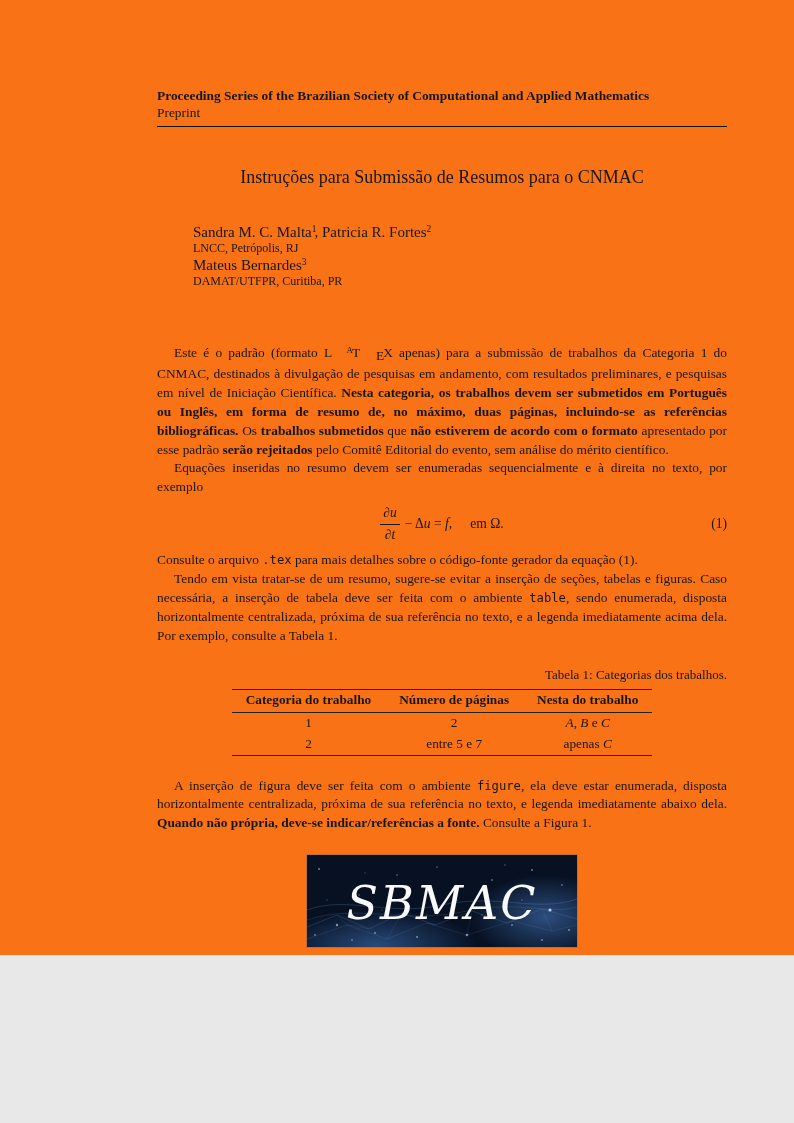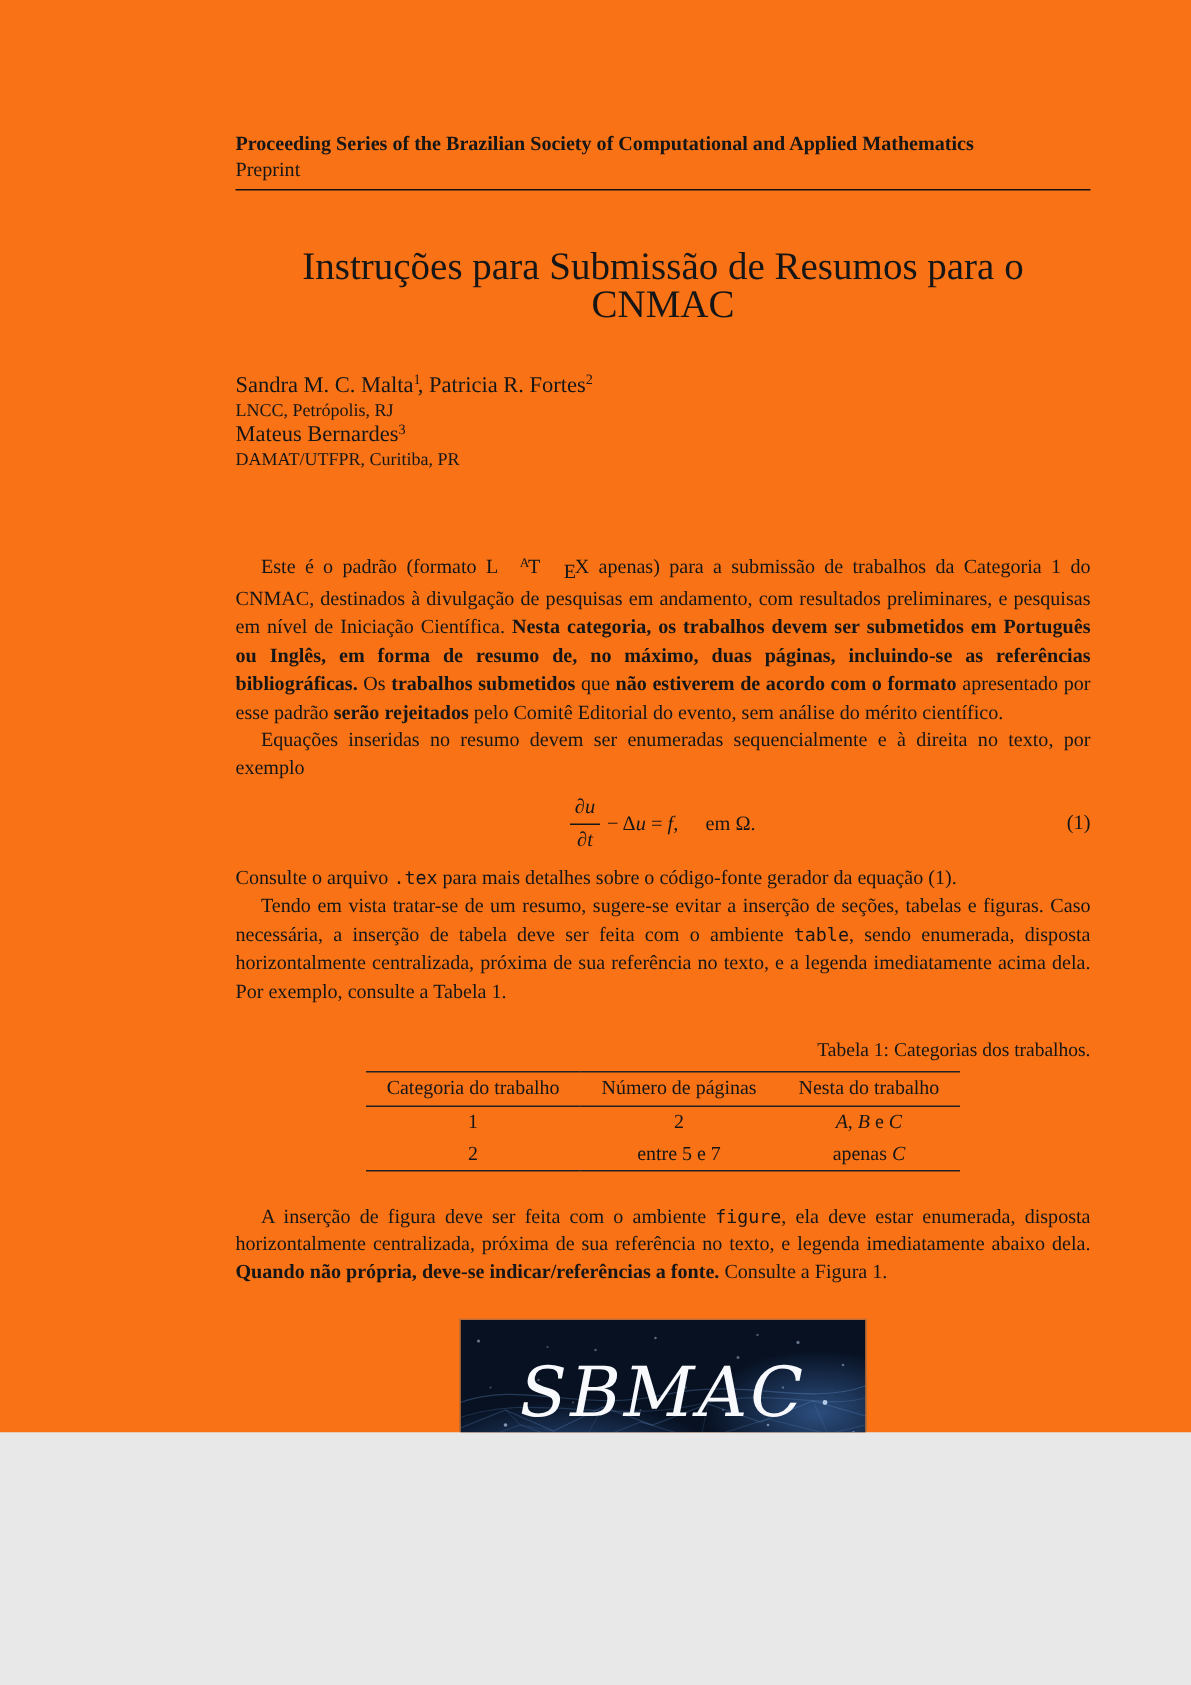--- a/index.html
+++ b/index.html
@@ -27,26 +27,26 @@
     line-height: 17px;
     border-bottom: 1.3px solid #111;
     padding-bottom: 5px;
   }
   .running-header .series { font-weight: bold; display: block; }
   .running-header .preprint { display: block; }
   
   .paper-title {
     margin-top: 38px;
     text-align: center;
-    font-size: 26px;
+    font-size: 18px;
     font-weight: normal;
     line-height: 25px;
   }
   
-  .authors { margin-top: 33px; }
+  .authors { margin-top: 33px; margin-left: 36px; }
   .author-name { font-size: 15px; line-height: 18px; }
   .affiliation { font-size: 12px; line-height: 15px; }
   sup.mark { font-size: 9.5px; vertical-align: 5px; line-height: 0; margin-right: -2px; }
   
   .bodytext { margin-top: 52px; font-size: 13.4px; line-height: 18.8px; text-align: justify; }
   p.par { text-align: justify; }
   p.par.indent { text-indent: 17px; }
   .b { font-weight: bold; }
   .code {
     font-family: "DejaVu Sans Mono", "Liberation Mono", monospace;
@@ -77,21 +77,21 @@
   .table-block { margin-top: 21px; }
   .table-caption { text-align: right; font-size: 13px; margin-bottom: 4px; }
   table.works {
     margin: 0 auto;
     border-collapse: collapse;
     font-size: 13.3px;
     border-top: 1.3px solid #222;
     border-bottom: 1.3px solid #222;
   }
   table.works th {
-    font-weight: normal;
+    font-weight: bold;
     border-bottom: 1.1px solid #222;
     padding: 1px 14px 2px;
     white-space: nowrap;
   }
   table.works td { text-align: center; padding: 1px 14px; white-space: nowrap; }
   .mi { font-style: italic; }
   
   .par-after-table { margin-top: 21px; }
   .figure-block { margin-top: 21px; text-align: center; }
   .figure-image {

